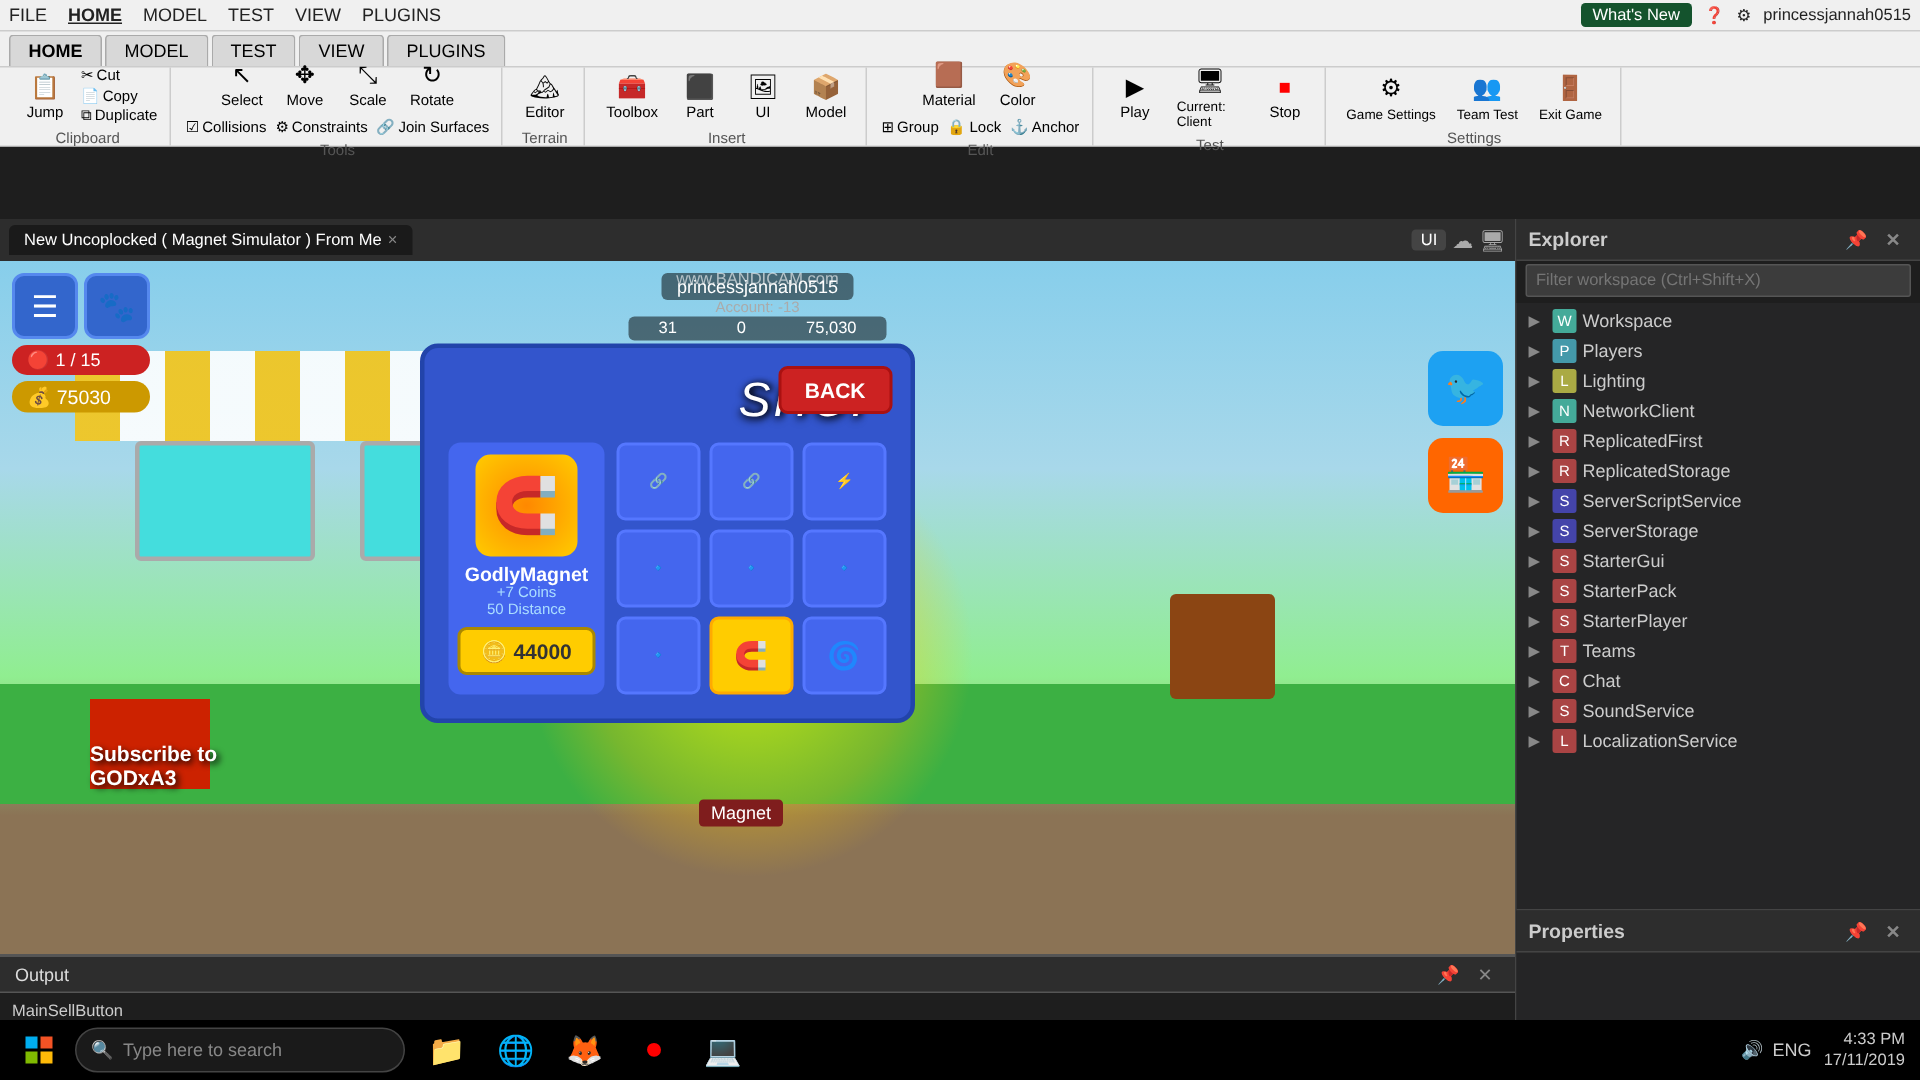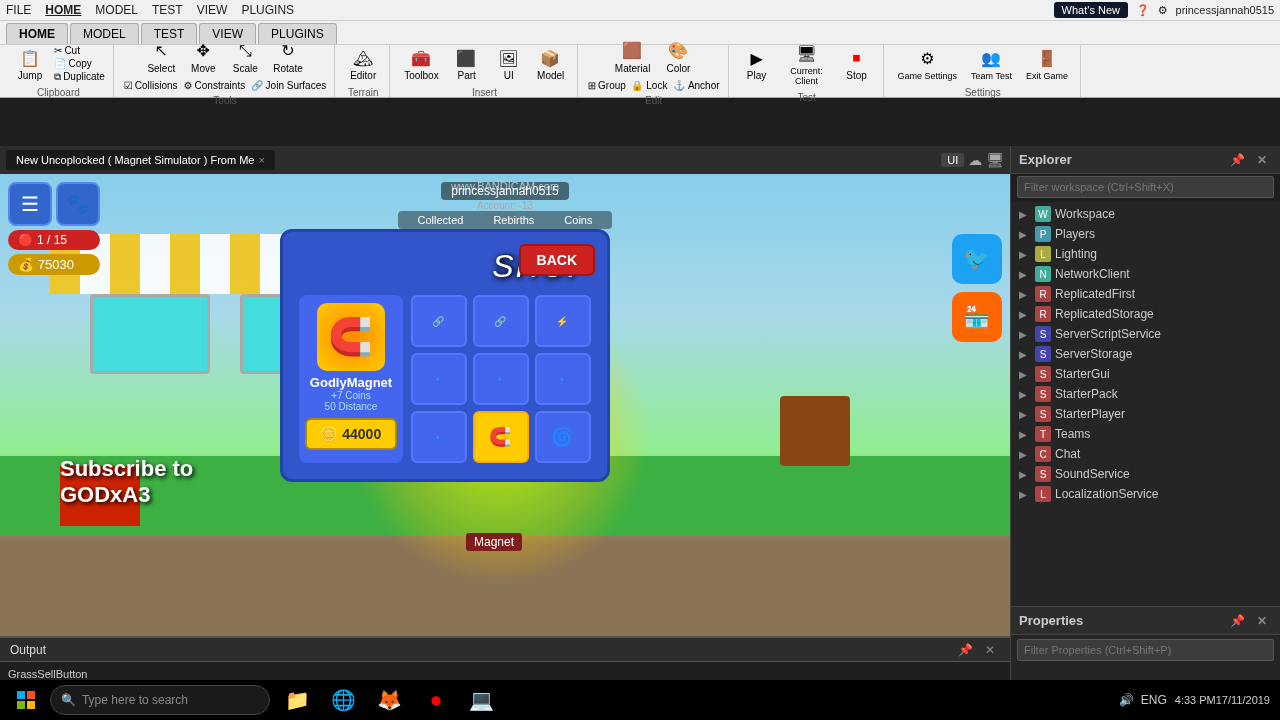--- a/index.html
+++ b/index.html
@@ -67,21 +67,21 @@
     .hud-progress { background: #cc2222; color: #fff; font-size: 12px; padding: 3px 10px; border-radius: 14px; display: flex; align-items: center; gap: 4px; }
     .hud-coins { background: #cc9900; color: #fff; font-size: 13px; padding: 3px 10px; border-radius: 14px; }
 
     
     #hud-right { position: absolute; right: 8px; top: 60px; display: flex; flex-direction: column; gap: 8px; }
     .social-btn { width: 50px; height: 50px; border-radius: 10px; display: flex; align-items: center; justify-content: center; cursor: pointer; font-size: 22px; }
     .twitter-btn { background: #1DA1F2; }
     .store-btn { background: #ff6600; }
 
     
-    #subscribe-text { position: absolute; bottom: 128px; left: 60px; color: #fff; font-size: 22px; font-weight: bold; text-shadow: 2px 2px 4px #000; }
+    #subscribe-text { position: absolute; bottom: 110px; left: 60px; color: #fff; font-size: 14px; font-weight: bold; text-shadow: 2px 2px 4px #000; }
 
     
     #output-panel { width: 100%; height: 110px; background: #1e1e1e; border-top: 2px solid #555; display: flex; flex-direction: column; }
     #output-header { height: 24px; background: #2d2d2d; display: flex; align-items: center; padding: 0 10px; color: #ddd; font-size: 12px; border-bottom: 1px solid #555; }
     #output-content { flex: 1; overflow-y: auto; padding: 4px 8px; }
     #output-content div { font-size: 11px; color: #ccc; line-height: 1.6; }
 
     
     #explorer-panel { width: 270px; background: #252526; border-left: 1px solid #444; display: flex; flex-direction: column; }
     #explorer-header { height: 28px; background: #2d2d2d; display: flex; align-items: center; justify-content: space-between; padding: 0 8px; color: #ccc; font-size: 13px; font-weight: bold; border-bottom: 1px solid #444; }
@@ -119,21 +119,21 @@
 <div id="toolbar">
 
   <div id="menu-bar">
     <span>FILE</span>
     <span style="font-weight:bold;text-decoration:underline;">HOME</span>
     <span>MODEL</span>
     <span>TEST</span>
     <span>VIEW</span>
     <span>PLUGINS</span>
     <div style="margin-left:auto;display:flex;align-items:center;gap:8px;font-size:11px;">
-      <span style="background:#0f172a;color:#fff;padding:2px 8px;border-radius:3px;">What's New</span>
+      <span style="background:#14532d;color:#fff;padding:2px 8px;border-radius:3px;">What's New</span>
       <span>❓</span>
       <span>⚙</span>
       <span>princessjannah0515</span>
     </div>
   </div>
 
   <div id="ribbon-tabs">
     <div class="tab" style="font-weight:bold;">HOME</div>
     <div class="tab">MODEL</div>
     <div class="tab">TEST</div>
@@ -244,21 +244,21 @@
     </div>
 
     <div class="ribbon-group">
       <div class="ribbon-row">
         <div class="ribbon-btn">
           <div class="ribbon-icon">▶</div>
           <span>Play</span>
         </div>
         <div class="ribbon-btn" style="max-width:52px;">
           <div class="ribbon-icon">🖥</div>
-          <span style="text-align:center;font-size:9px;">Current: Client</span>
+          <span style="font-size:9px;">Current: Client</span>
         </div>
         <div class="ribbon-btn">
           <div class="ribbon-icon" style="color:red;">⏹</div>
           <span>Stop</span>
         </div>
       </div>
       <span class="ribbon-group-label">Test</span>
     </div>
 
     <div class="ribbon-group">
@@ -310,25 +310,20 @@
         <div class="yellow-glow"></div>
         <div class="player-char"></div>
         <div class="player-head"></div>
         <div class="magnet-label">Magnet</div>
 
         <div id="bandicam">www.BANDICAM.com</div>
 
         <div id="hud-top">
           <div id="hud-username">princessjannah0515</div>
           <div id="hud-account">Account: -13</div>
-          <div id="hud-stats">
-            <span>Collected</span>
-            <span>Rebirths</span>
-            <span>Coins</span>
-          </div>
           <div id="hud-row2">
             <span>31</span>
             <span>0</span>
             <span>75,030</span>
           </div>
         </div>
 
         <div id="hud-left">
           <div style="display:flex;gap:4px;">
             <div class="hud-nav-btn">☰</div>
@@ -387,20 +382,21 @@
 
     <div id="output-panel">
       <div id="output-header">
         <span>Output</span>
         <div style="margin-left:auto;display:flex;gap:4px;">
           <div class="header-btn">📌</div>
           <div class="header-btn">✕</div>
         </div>
       </div>
       <div id="output-content">
+        <div>MainSellButton</div>
         <div>GrassSellButton</div>
         <div>IceSellButton</div>
         <div>SandSellButton</div>
 
       </div>
     </div>
   </div>
 
   <div id="explorer-panel">
     <div id="explorer-header">
@@ -491,23 +487,20 @@
       </div>
     </div>
 
     <div id="properties-panel">
       <div id="properties-header">
         <span>Properties</span>
         <div class="header-controls">
           <div class="header-btn">📌</div>
           <div class="header-btn">✕</div>
         </div>
-      </div>
-      <div id="properties-search">
-        <input type="text" placeholder="Filter Properties (Ctrl+Shift+P)" style="">
       </div>
     </div>
   </div>
 </div>
 
 <div id="taskbar">
   <div id="taskbar-start">
     <svg width="20" height="20" viewBox="0 0 20 20">
         <rect x="1" y="1" width="8" height="8" fill="#00adef"></rect>
         <rect x="11" y="1" width="8" height="8" fill="#f35325"></rect>
@@ -524,18 +517,18 @@
     <div class="taskbar-app" style="color:#4285f4;">🌐</div>
     <div class="taskbar-app">🦊</div>
     <div class="taskbar-app" style="color:red;">⏺</div>
     <div class="taskbar-app">💻</div>
   </div>
   <div id="taskbar-right">
     <div id="taskbar-systray">
       <span>🔊</span>
       <span>ENG</span>
     </div>
-    <div style="display:flex;flex-direction:row;align-items:flex-end;line-height:1.3;">
+    <div style="display:flex;flex-direction:column;align-items:flex-end;line-height:1.3;">
       <span>4:33 PM</span>
       <span>17/11/2019</span>
     </div>
   </div>
 </div>
 
 </body></html>

